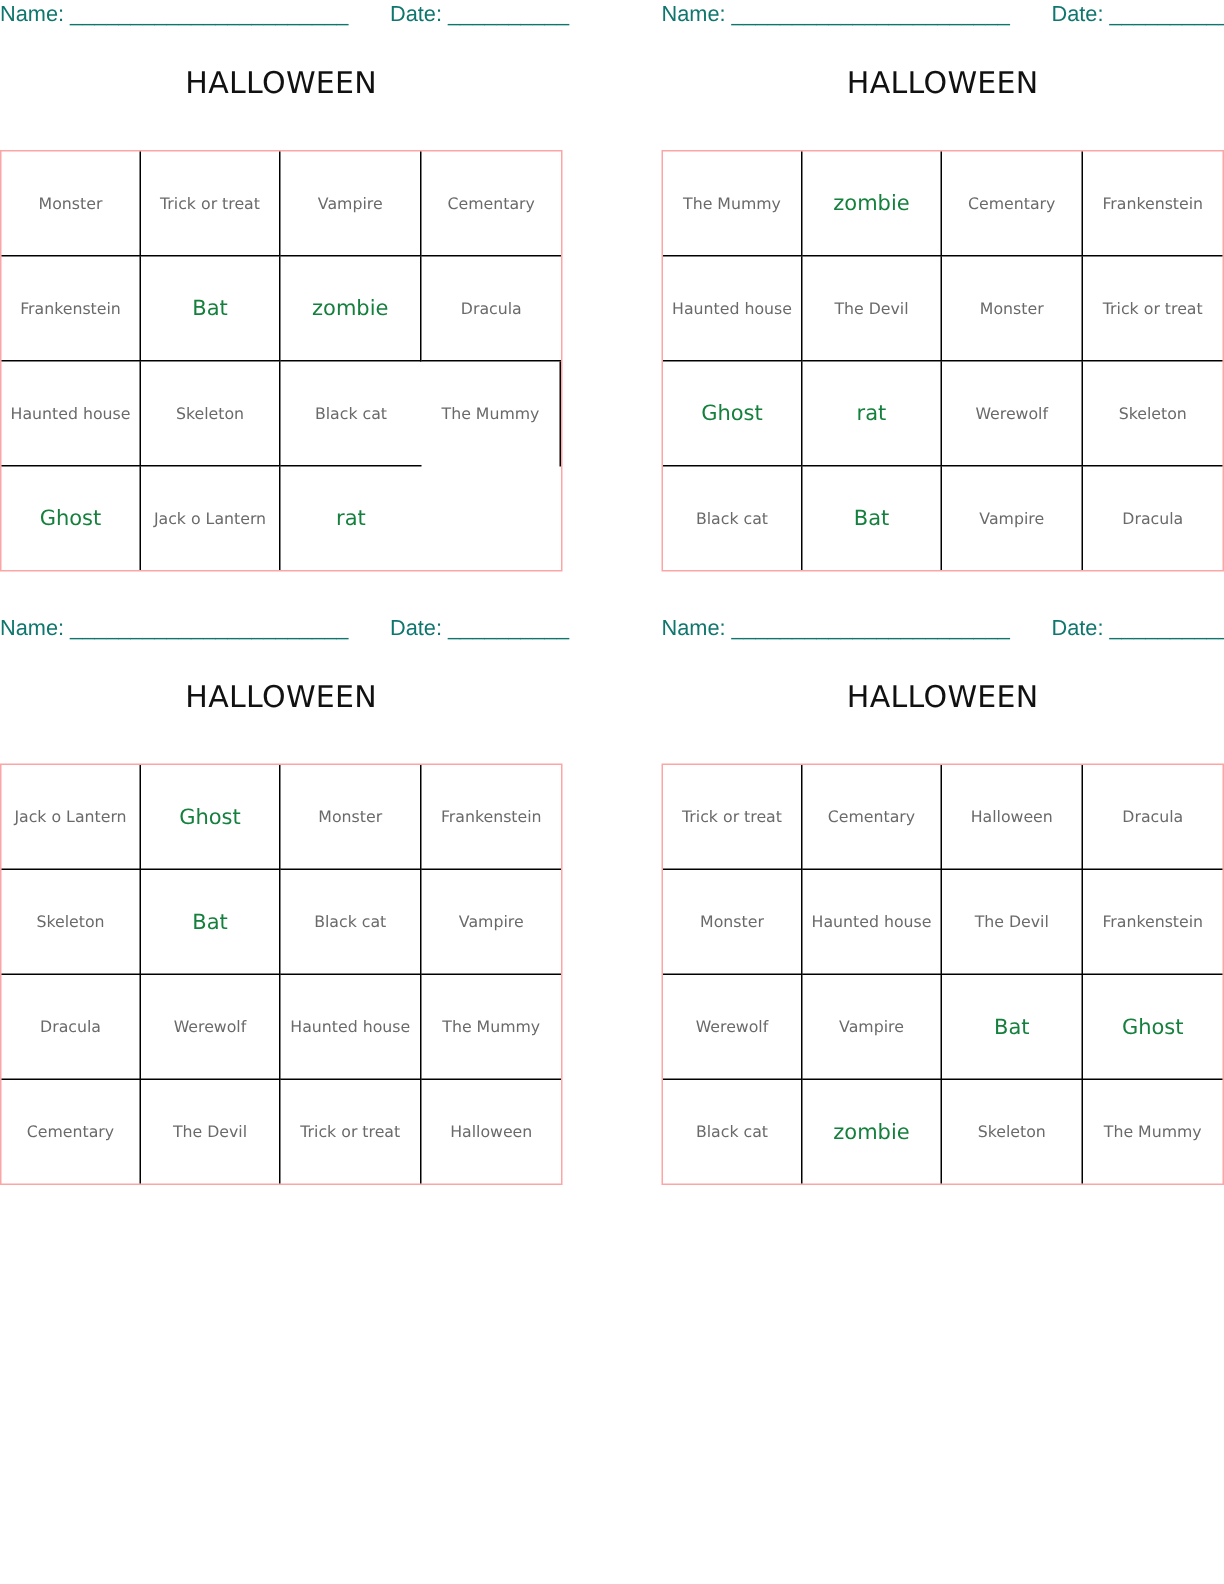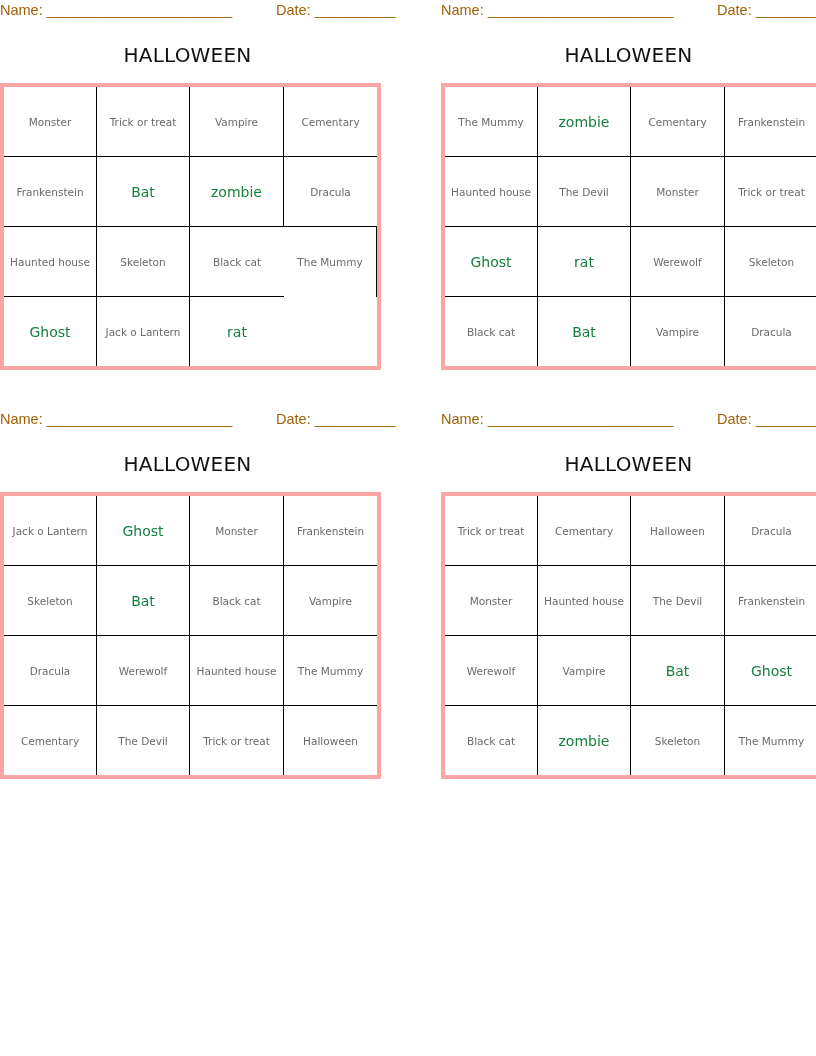--- a/index.html
+++ b/index.html
@@ -20,52 +20,51 @@
       height: 372px;
     }
     .header-line {
       position: absolute;
       top: 2px;
       left: 0;
       width: 380px;
       height: 18px;
       font-family: "Liberation Sans", sans-serif;
       font-size: 14.5px;
-      color: #a16207;
+      color: #0f766e;
       white-space: nowrap;
     }
     .name-field {
       position: absolute;
       left: 0;
       top: 0;
     }
     .date-field {
       position: absolute;
       left: 260px;
       top: 0;
-      margin-left: 16px;
     }
     .title {
       position: absolute;
       top: 43px;
       left: 0;
       width: 375px;
       text-align: center;
       font-family: "DejaVu Sans", sans-serif;
       font-size: 20px;
       color: #111111;
       letter-spacing: 0.2px;
     }
     .grid {
       position: absolute;
-      top: 83px;
+      top: 100px;
       left: 0;
       width: 373px;
       height: 279px;
-      border: 4px solid #fca5a5;
+      border: 1px solid #fca5a5;
       display: grid;
       grid-template-columns: 93px 93px 94px 93px;
       grid-template-rows: 70px 70px 70px 69px;
       box-sizing: content-box;
     }
     .cell {
       border-right: 1px solid #000;
       border-bottom: 1px solid #000;
       display: flex;
       align-items: center;

